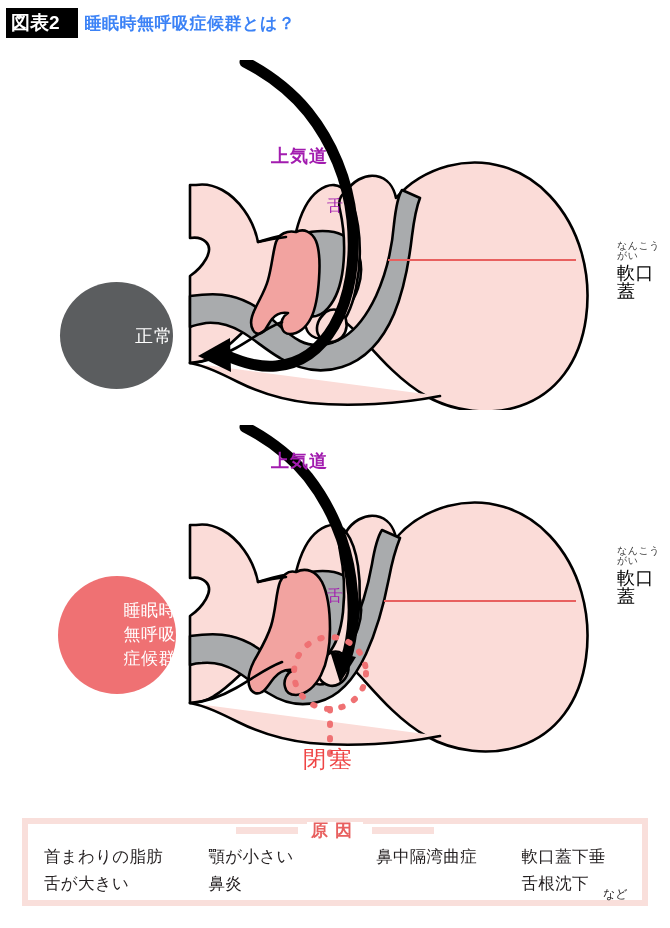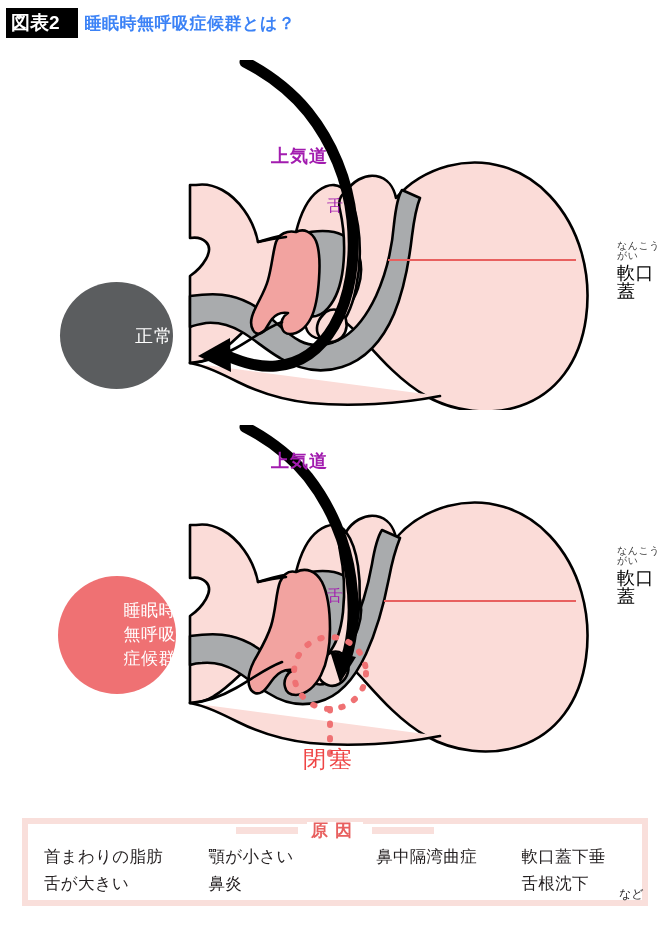--- a/index.html
+++ b/index.html
@@ -179,21 +179,20 @@
   .cause-col:nth-child(2) { width: 148px; }
   .cause-col:nth-child(3) { width: 152px; margin-left: 26px; }
   .cause-col:nth-child(4) { width: 128px; }
   .cause-line { white-space: nowrap; }
   #causes-etc {
     position: absolute;
     left: 603px;
     top: 886px;
     font-size: 12px;
     color: #231f20;
-    margin-left: 16px;
   }
 </style>
 </head>
 <body>
 
 <div class="header">
   <span class="fig-badge">図表2</span>
   <span class="fig-title">睡眠時無呼吸症候群とは？</span>
 </div>
 

